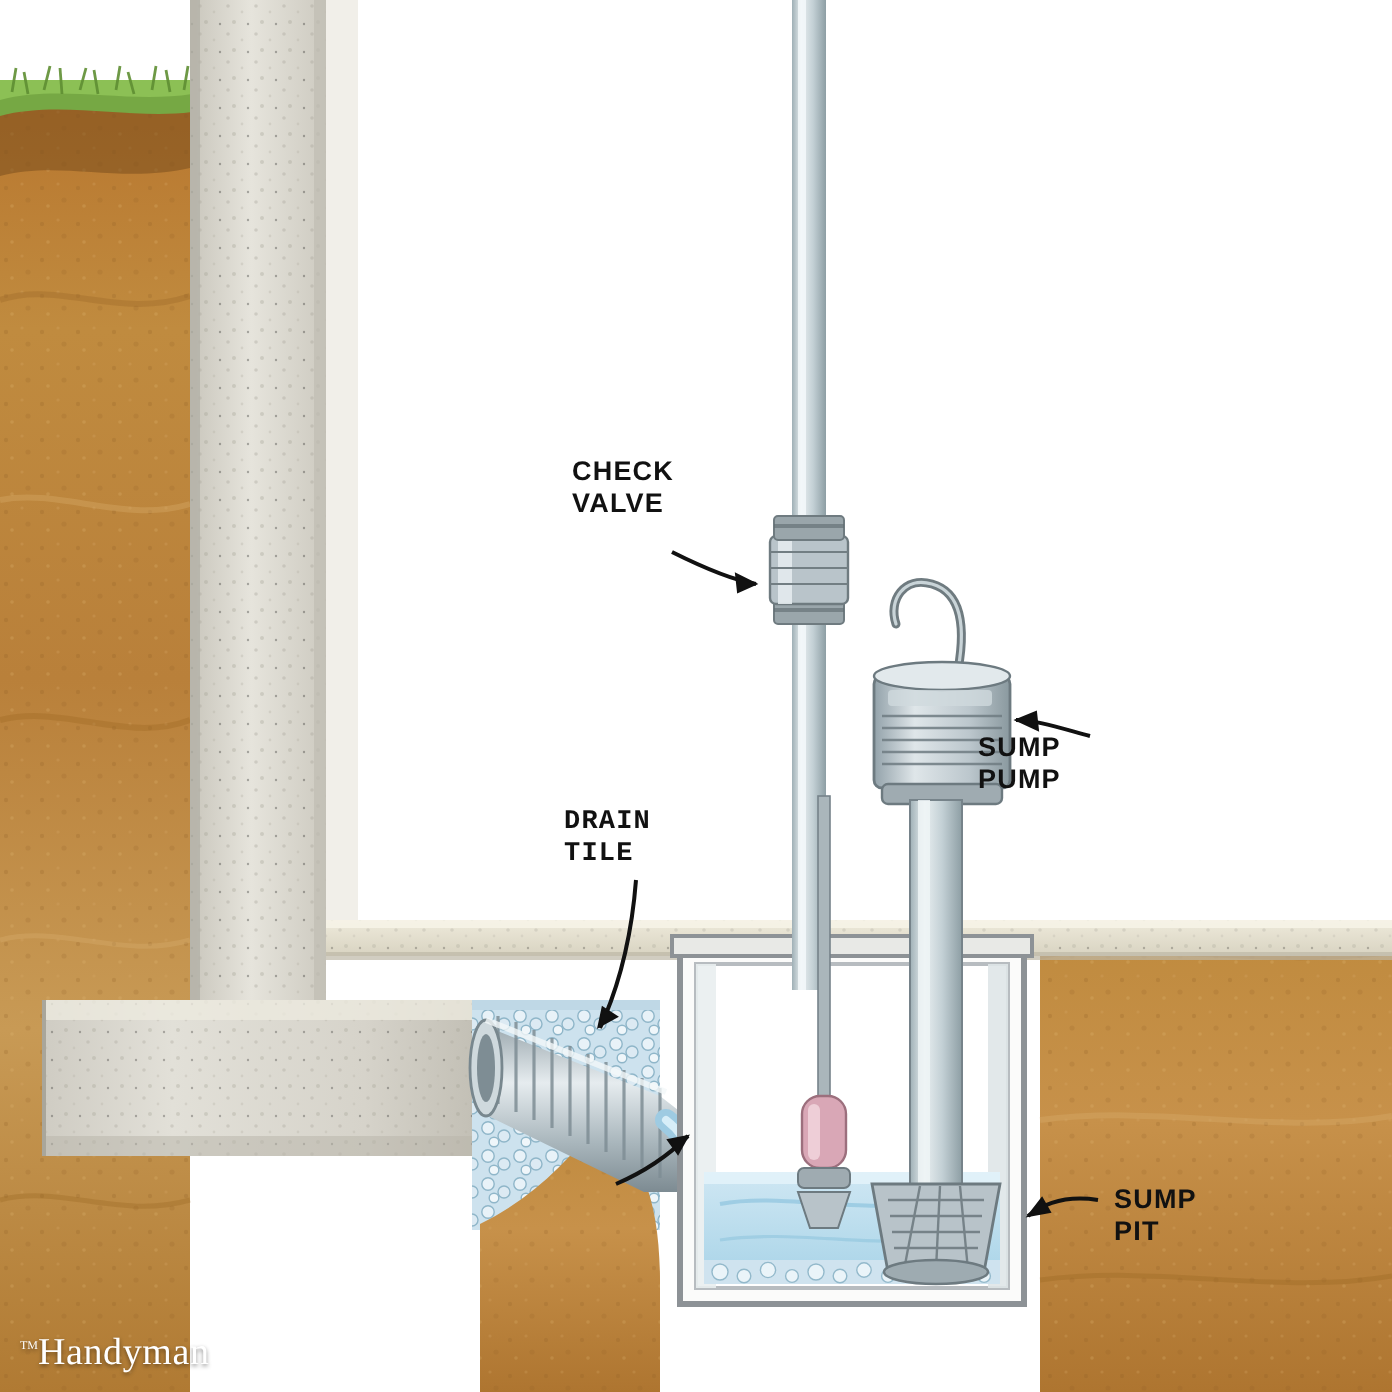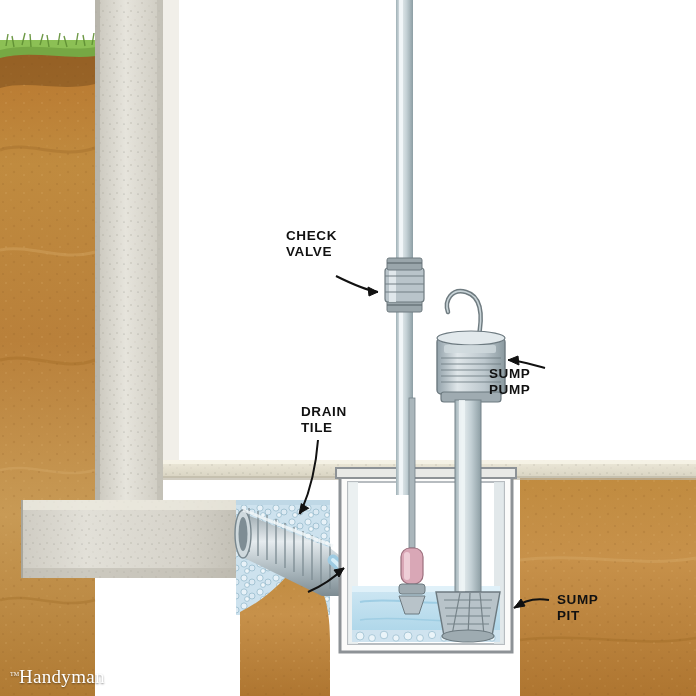--- a/index.html
+++ b/index.html
@@ -351,21 +351,21 @@
       <path d="M549,600 C536,598 524,600 514,608" stroke-width="2" fill="none"></path>
       <path d="M514,608 L525,606 L521,599 Z"></path>
     </g>
 
     <rect x="0" y="690" width="696" height="6" fill="#ffffff" opacity="0"></rect>
   </svg>
 
   <div class="label" style="left:286px;top:228px;">CHECK
 VALVE</div>
 
-  <div class="label" style="left:301px;top:404px;">DRAIN
+  <div class="label" style="left:282px;top:404px;font-family:Liberation Mono, monospace;">DRAIN
 TILE</div>
 
 
   <div class="label" style="left:489px;top:366px;">SUMP
 PUMP</div>
 
   <div class="label" style="left:557px;top:592px;">SUMP
 PIT</div>
 
   <div class="watermark">

